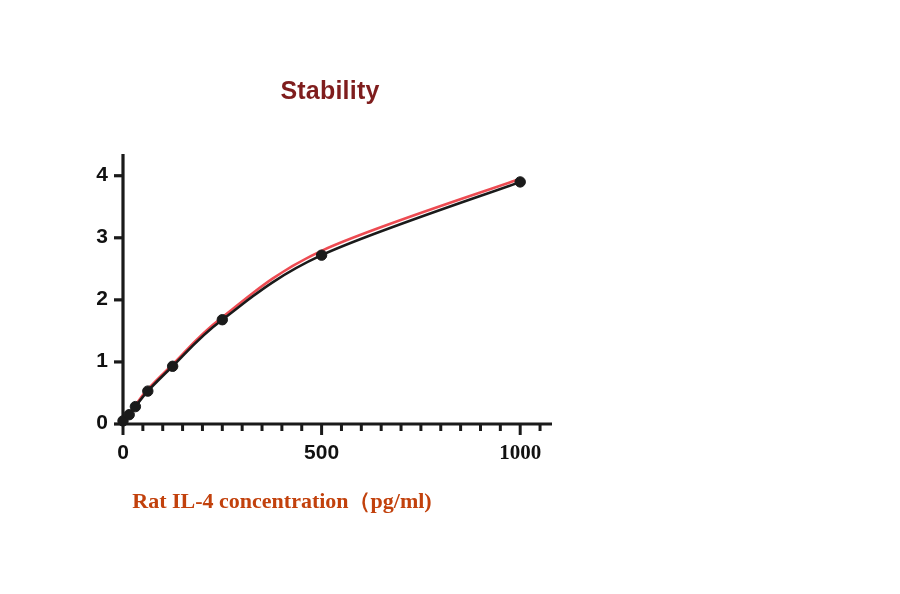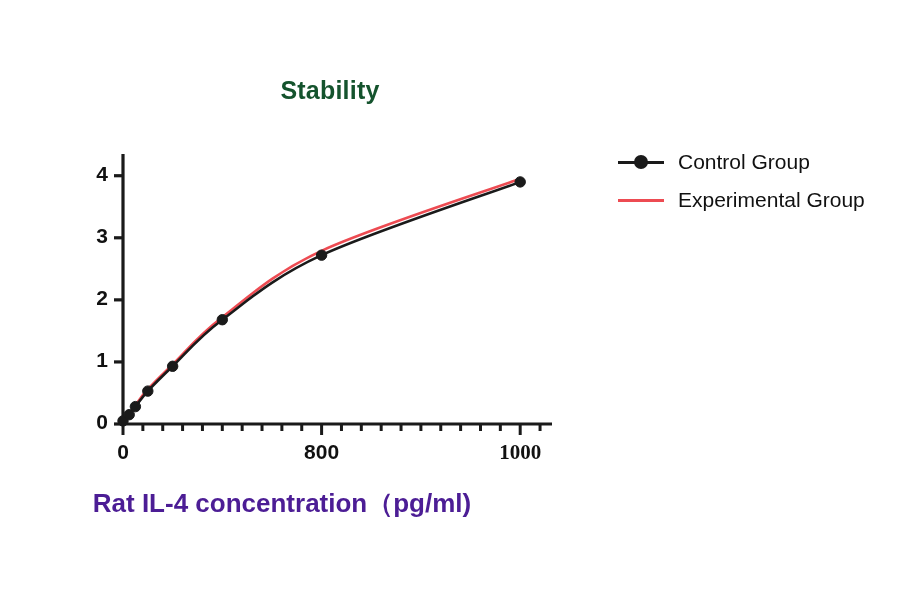--- a/index.html
+++ b/index.html
@@ -24,21 +24,21 @@
   
   .chart-title {
     position: absolute;
     left: 0;
     top: 76px;
     width: 660px;
     text-align: center;
     font-size: 25px;
     font-weight: bold;
     letter-spacing: 0.2px;
-    color: #14532d;
+    color: #7f1d1d;
   }
 
   
   #plot-area {
     position: absolute;
     left: 113px;
     top: 148px;
     width: 443px;
     height: 288px;
   }
@@ -46,24 +46,25 @@
     position: absolute;
     left: 0;
     top: 0;
   }
   .x-axis-title {
     position: absolute;
     left: 22px;
     top: 486px;
     width: 520px;
     text-align: center;
-    font-size: 26px;
+    font-size: 22px;
     font-weight: bold;
     white-space: nowrap;
-    color: #4c1d95;
+    color: #c2410c;
+    font-family: Liberation Serif, serif;
   }
 
   
   .tick-label {
     position: absolute;
     font-size: 21px;
     font-weight: bold;
     color: #111111;
     white-space: nowrap;
   }
@@ -176,33 +177,18 @@
       </svg>
   </div>
 
   <div id="tick-labels">
       <div class="tick-label y-tick-label" style="left: 68px; top: 410px;">0</div>
       <div class="tick-label y-tick-label" style="left: 68px; top: 347.931px;">1</div>
       <div class="tick-label y-tick-label" style="left: 68px; top: 285.862px;">2</div>
       <div class="tick-label y-tick-label" style="left: 68px; top: 223.793px;">3</div>
       <div class="tick-label y-tick-label" style="left: 68px; top: 161.724px;">4</div>
       <div class="tick-label x-tick-label" style="left: 78px; top: 440px;">0</div>
-      <div class="tick-label x-tick-label" style="left: 276.598px; top: 440px;">800</div>
+      <div class="tick-label x-tick-label" style="left: 276.598px; top: 440px;">500</div>
       <div class="tick-label x-tick-label" style="left: 475.196px; top: 440px; font-family: Liberation Serif, serif;">1000</div>
     </div>
 
-  <div id="legend">
-    <div class="legend-row">
-      <span class="legend-key">
-        <span class="legend-line black"></span>
-        <span class="legend-dot"></span>
-      </span>
-      <span class="legend-label">Control Group</span>
-    </div>
-    <div class="legend-row">
-      <span class="legend-key">
-        <span class="legend-line red"></span>
-      </span>
-      <span class="legend-label">Experimental Group</span>
-    </div>
-  </div>
 
 </div>
 
 </body></html>

